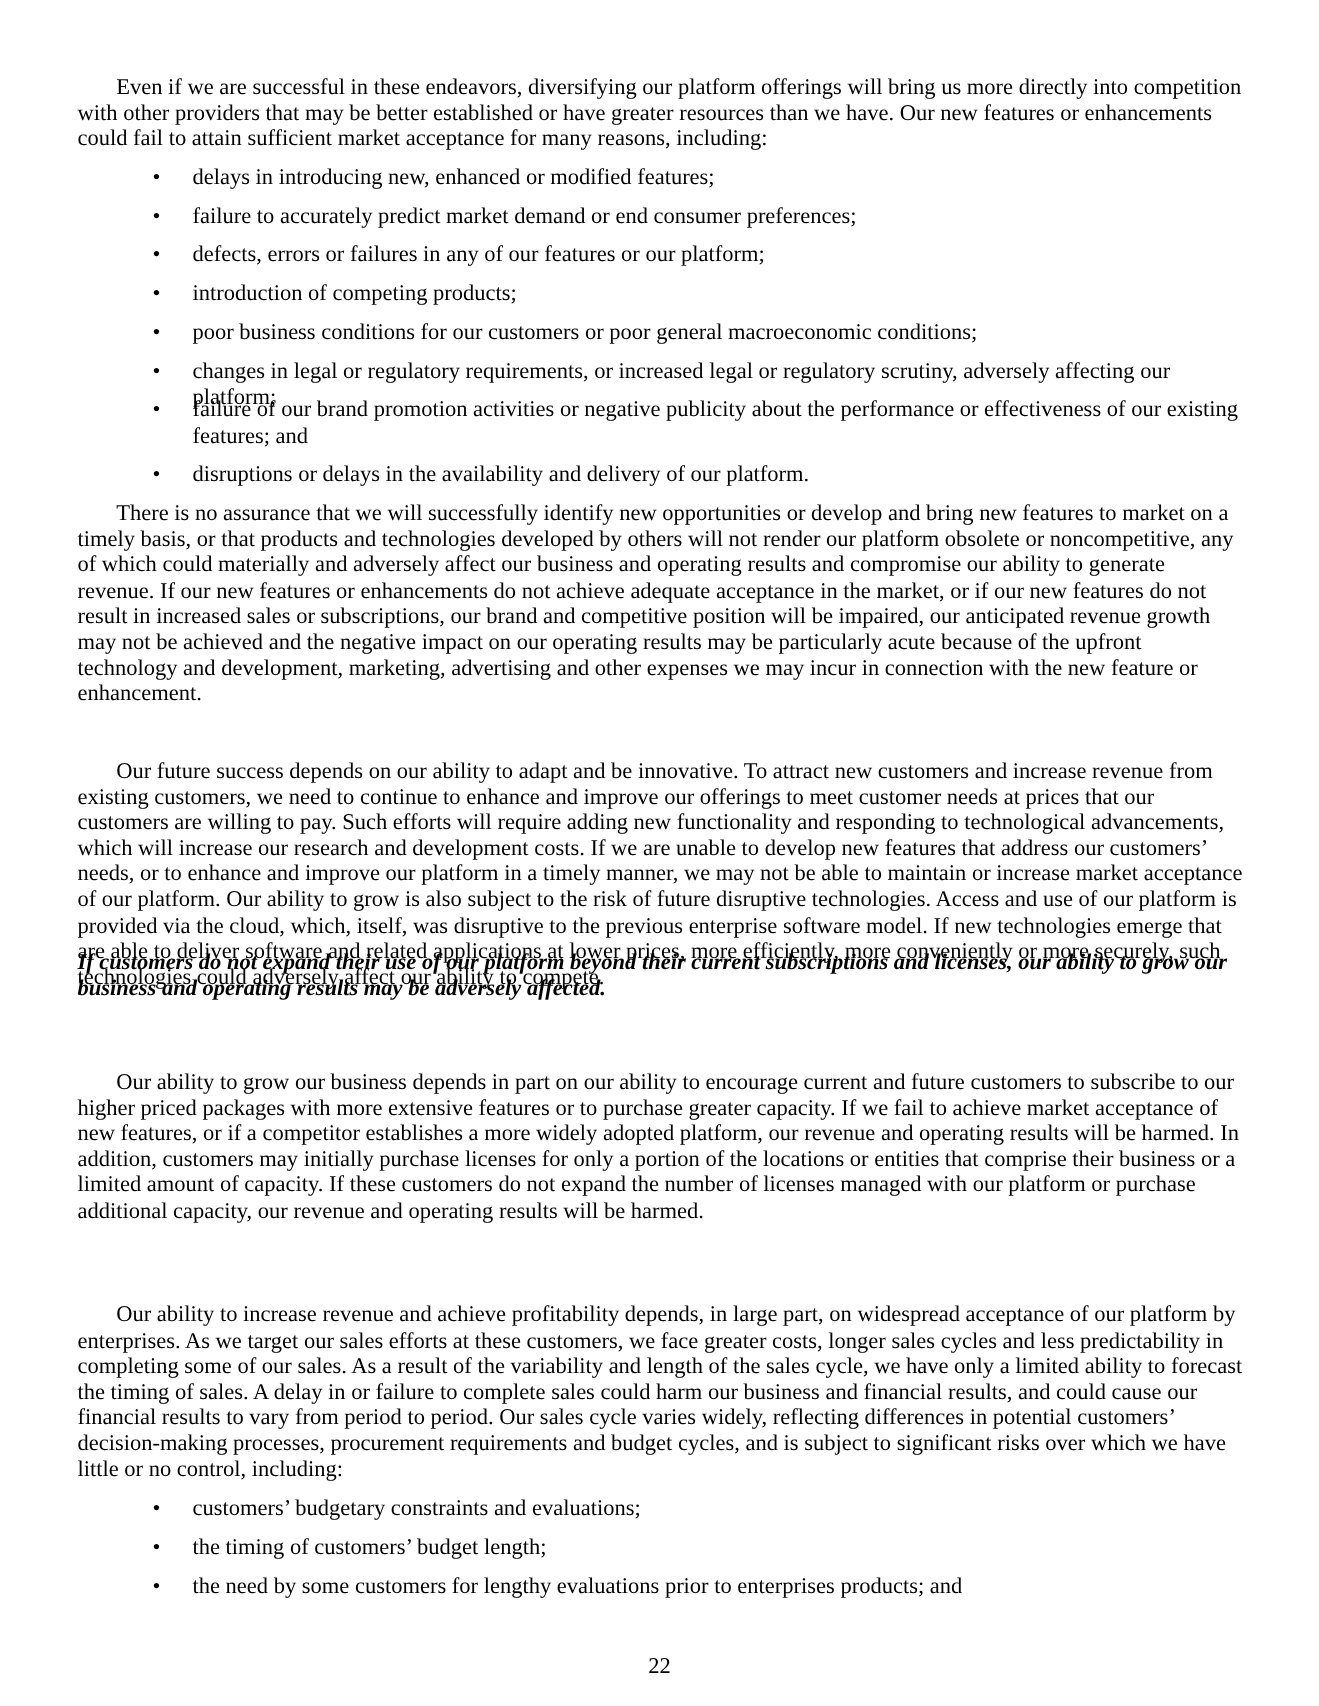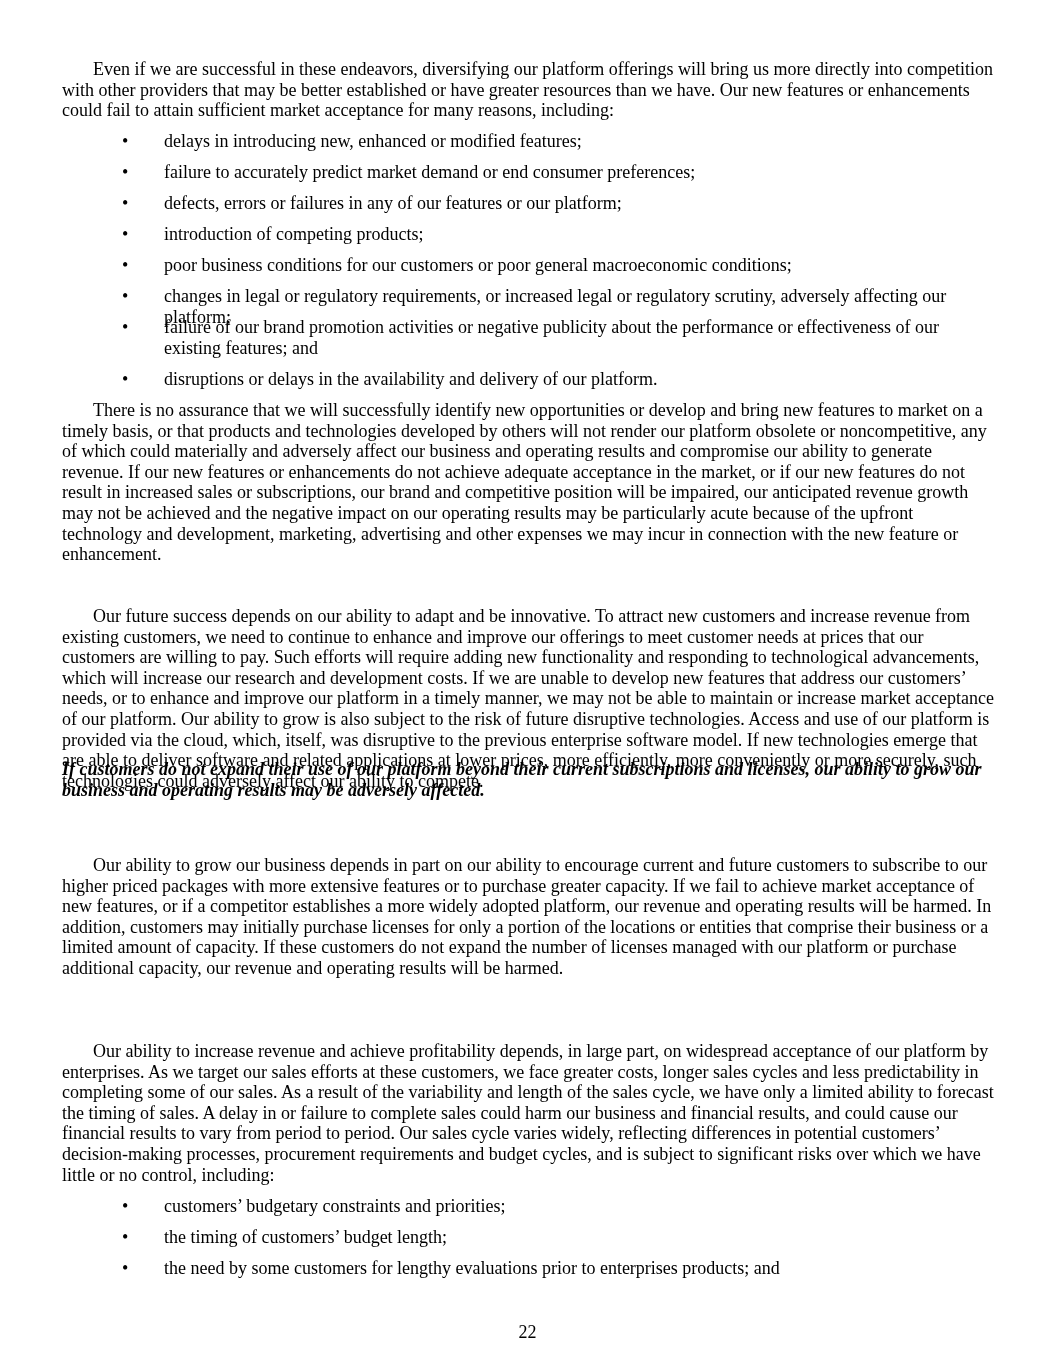--- a/index.html
+++ b/index.html
@@ -7,21 +7,21 @@
   .page {
     position: absolute; left: 0; top: 0; width: 1055px; height: 1365px;
     font-family: "Liberation Serif", serif; color: #000;
     font-size: 18px; line-height: 20.6px;
   }
   .block { position: absolute; left: 62px; width: 935px; margin: 0; }
   .para { text-indent: 31px; text-align: left; }
   .heading { font-weight: bold; font-style: italic; }
   .bullet { position: absolute; left: 122px; width: 870px; margin: 0; }
   .bullet .dot { position: absolute; left: 0; top: 0; }
-  .bullet .txt { display: block; margin-left: 42px; }
+  .bullet .txt { display: block; margin-left: 32px; }
   .pagenum { position: absolute; left: 0; width: 1055px; text-align: center; }
 </style>
 </head>
 <body>
 
 <div class="page">
 
   <p class="block para" style="top:59px;">Even if we are successful in these endeavors, diversifying our platform offerings will bring us more directly into competition with other providers that may be better established or have greater resources than we have. Our new features or enhancements could fail to attain sufficient market acceptance for many reasons, including:</p>
 
   <div class="bullet" style="top:131px;">
@@ -64,21 +64,21 @@
 
   <p class="block heading" style="top:759px;">If customers do not expand their use of our platform beyond their current subscriptions and licenses, our ability to grow our business and operating results may be adversely affected.</p>
 
   <p class="block para" style="top:855px;">Our ability to grow our business depends in part on our ability to encourage current and future customers to subscribe to our higher priced packages with more extensive features or to purchase greater capacity. If we fail to achieve market acceptance of new features, or if a competitor establishes a more widely adopted platform, our revenue and operating results will be harmed. In addition, customers may initially purchase licenses for only a portion of the locations or entities that comprise their business or a limited amount of capacity. If these customers do not expand the number of licenses managed with our platform or purchase additional capacity, our revenue and operating results will be harmed.</p>
 
 
   <p class="block para" style="top:1041px;">Our ability to increase revenue and achieve profitability depends, in large part, on widespread acceptance of our platform by enterprises. As we target our sales efforts at these customers, we face greater costs, longer sales cycles and less predictability in completing some of our sales. As a result of the variability and length of the sales cycle, we have only a limited ability to forecast the timing of sales. A delay in or failure to complete sales could harm our business and financial results, and could cause our financial results to vary from period to period. Our sales cycle varies widely, reflecting differences in potential customers’ decision-making processes, procurement requirements and budget cycles, and is subject to significant risks over which we have little or no control, including:</p>
 
   <div class="bullet" style="top:1196px;">
     <span class="dot">•</span>
-    <span class="txt">customers’ budgetary constraints and priorities;</span>
+    <span class="txt">customers’ budgetary constraints and evaluations;</span>
   </div>
   <div class="bullet" style="top:1227px;">
     <span class="dot">•</span>
     <span class="txt">the timing of customers’ budget length;</span>
   </div>
   <div class="bullet" style="top:1258px;">
     <span class="dot">•</span>
     <span class="txt">the need by some customers for lengthy evaluations prior to enterprises products; and</span>
   </div>
 

